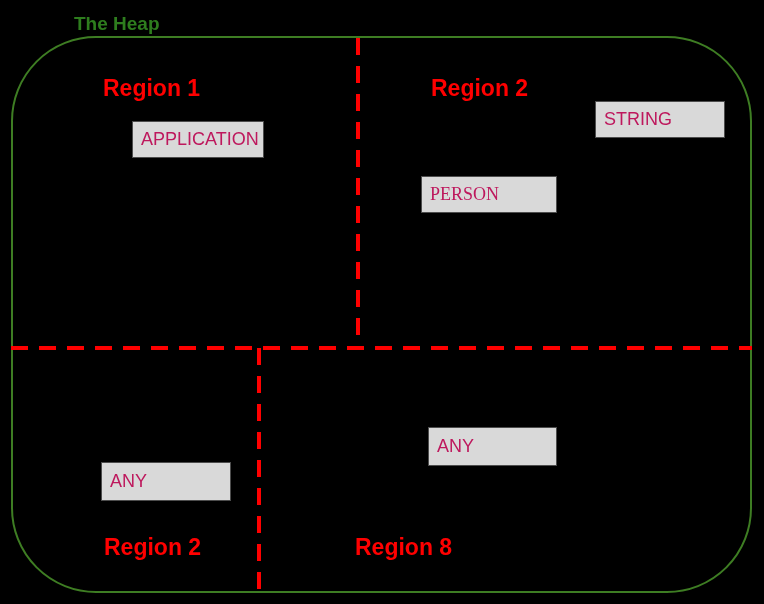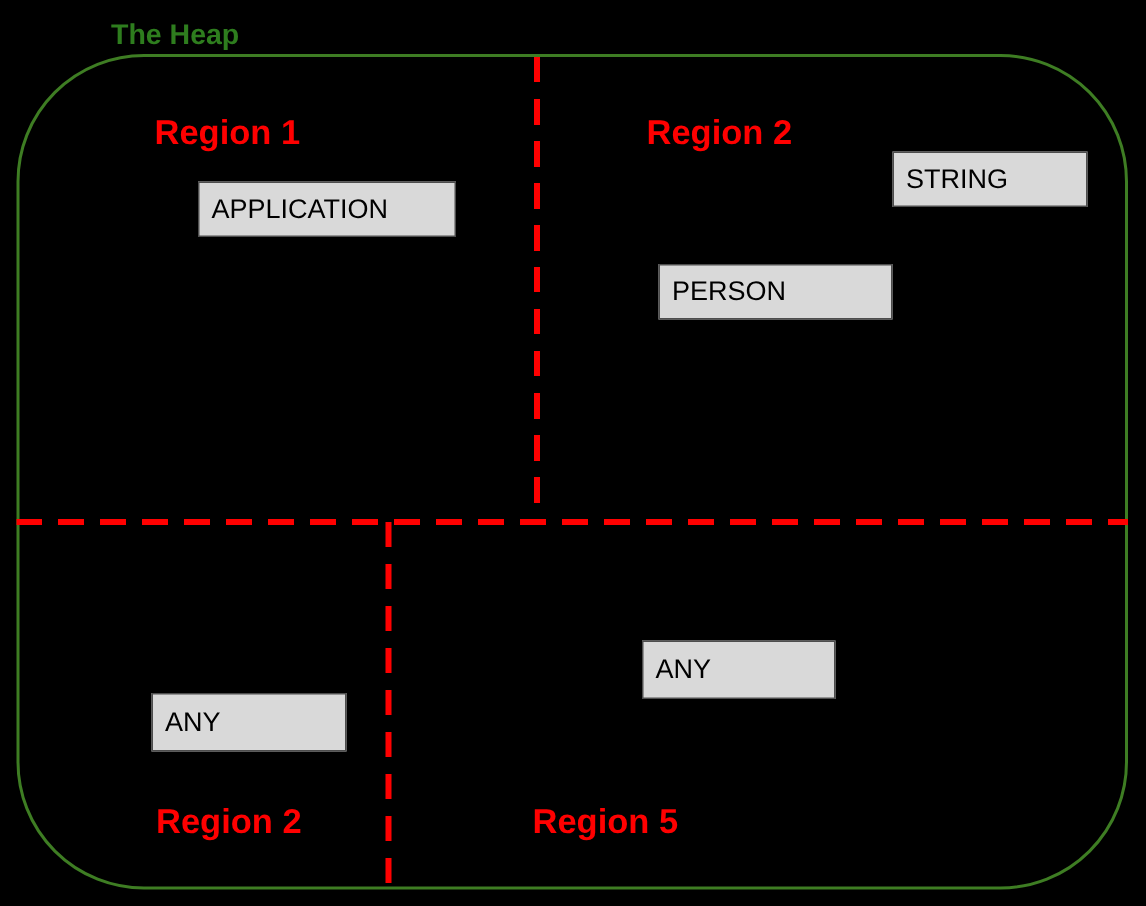--- a/index.html
+++ b/index.html
@@ -66,50 +66,50 @@
   #region-1-label { left: 55px;  top: 75px;  }
   #region-2-label { left: 383px; top: 75px;  }
   #region-3-label { left: 56px;  top: 534px; }
   #region-4-label { left: 307px; top: 534px; }
   
   .obj-box {
     position: absolute;
     box-sizing: border-box;
     background: #d9d9d9;
     border: 1px solid #4d4d4d;
-    color: #000000;
+    color: #be185d;
     font-size: 18px;
     display: flex;
     align-items: center;
     padding-left: 8px;
     white-space: nowrap;
   }
-  #box-application { left: 132px; top: 121px; width: 172px; height: 37px; }
+  #box-application { left: 132px; top: 121px; width: 132px; height: 37px; }
   #box-string      { left: 595px; top: 101px; width: 130px; height: 37px; }
-  #box-person      { left: 439px; top: 176px; width: 156px; height: 37px; }
+  #box-person      { left: 421px; top: 176px; width: 136px; height: 37px; font-family: Liberation Serif, serif; }
   #box-any-r4      { left: 428px; top: 427px; width: 129px; height: 39px; }
   #box-any-r3      { left: 101px; top: 462px; width: 130px; height: 39px; }
 </style>
 </head>
 <body>
 
 <div id="stage">
 
   <div class="heap-outline"></div>
 
   <div class="heap-title">The Heap</div>
 
   <div id="divider-v-top" class="divider v"></div>
   <div id="divider-h-mid" class="divider h"></div>
   <div id="divider-v-bottom" class="divider v"></div>
 
   <div id="region-1-label" class="region-label">Region 1</div>
   <div id="region-2-label" class="region-label">Region 2</div>
   <div id="region-3-label" class="region-label">Region 2</div>
-  <div id="region-4-label" class="region-label">Region 5</div>
+  <div id="region-4-label" class="region-label">Region 8</div>
 
   <div id="box-application" class="obj-box">APPLICATION</div>
   <div id="box-string" class="obj-box">STRING</div>
   <div id="box-person" class="obj-box">PERSON</div>
   <div id="box-any-r4" class="obj-box">ANY</div>
   <div id="box-any-r3" class="obj-box">ANY</div>
 
 </div>
 
 </body></html>

